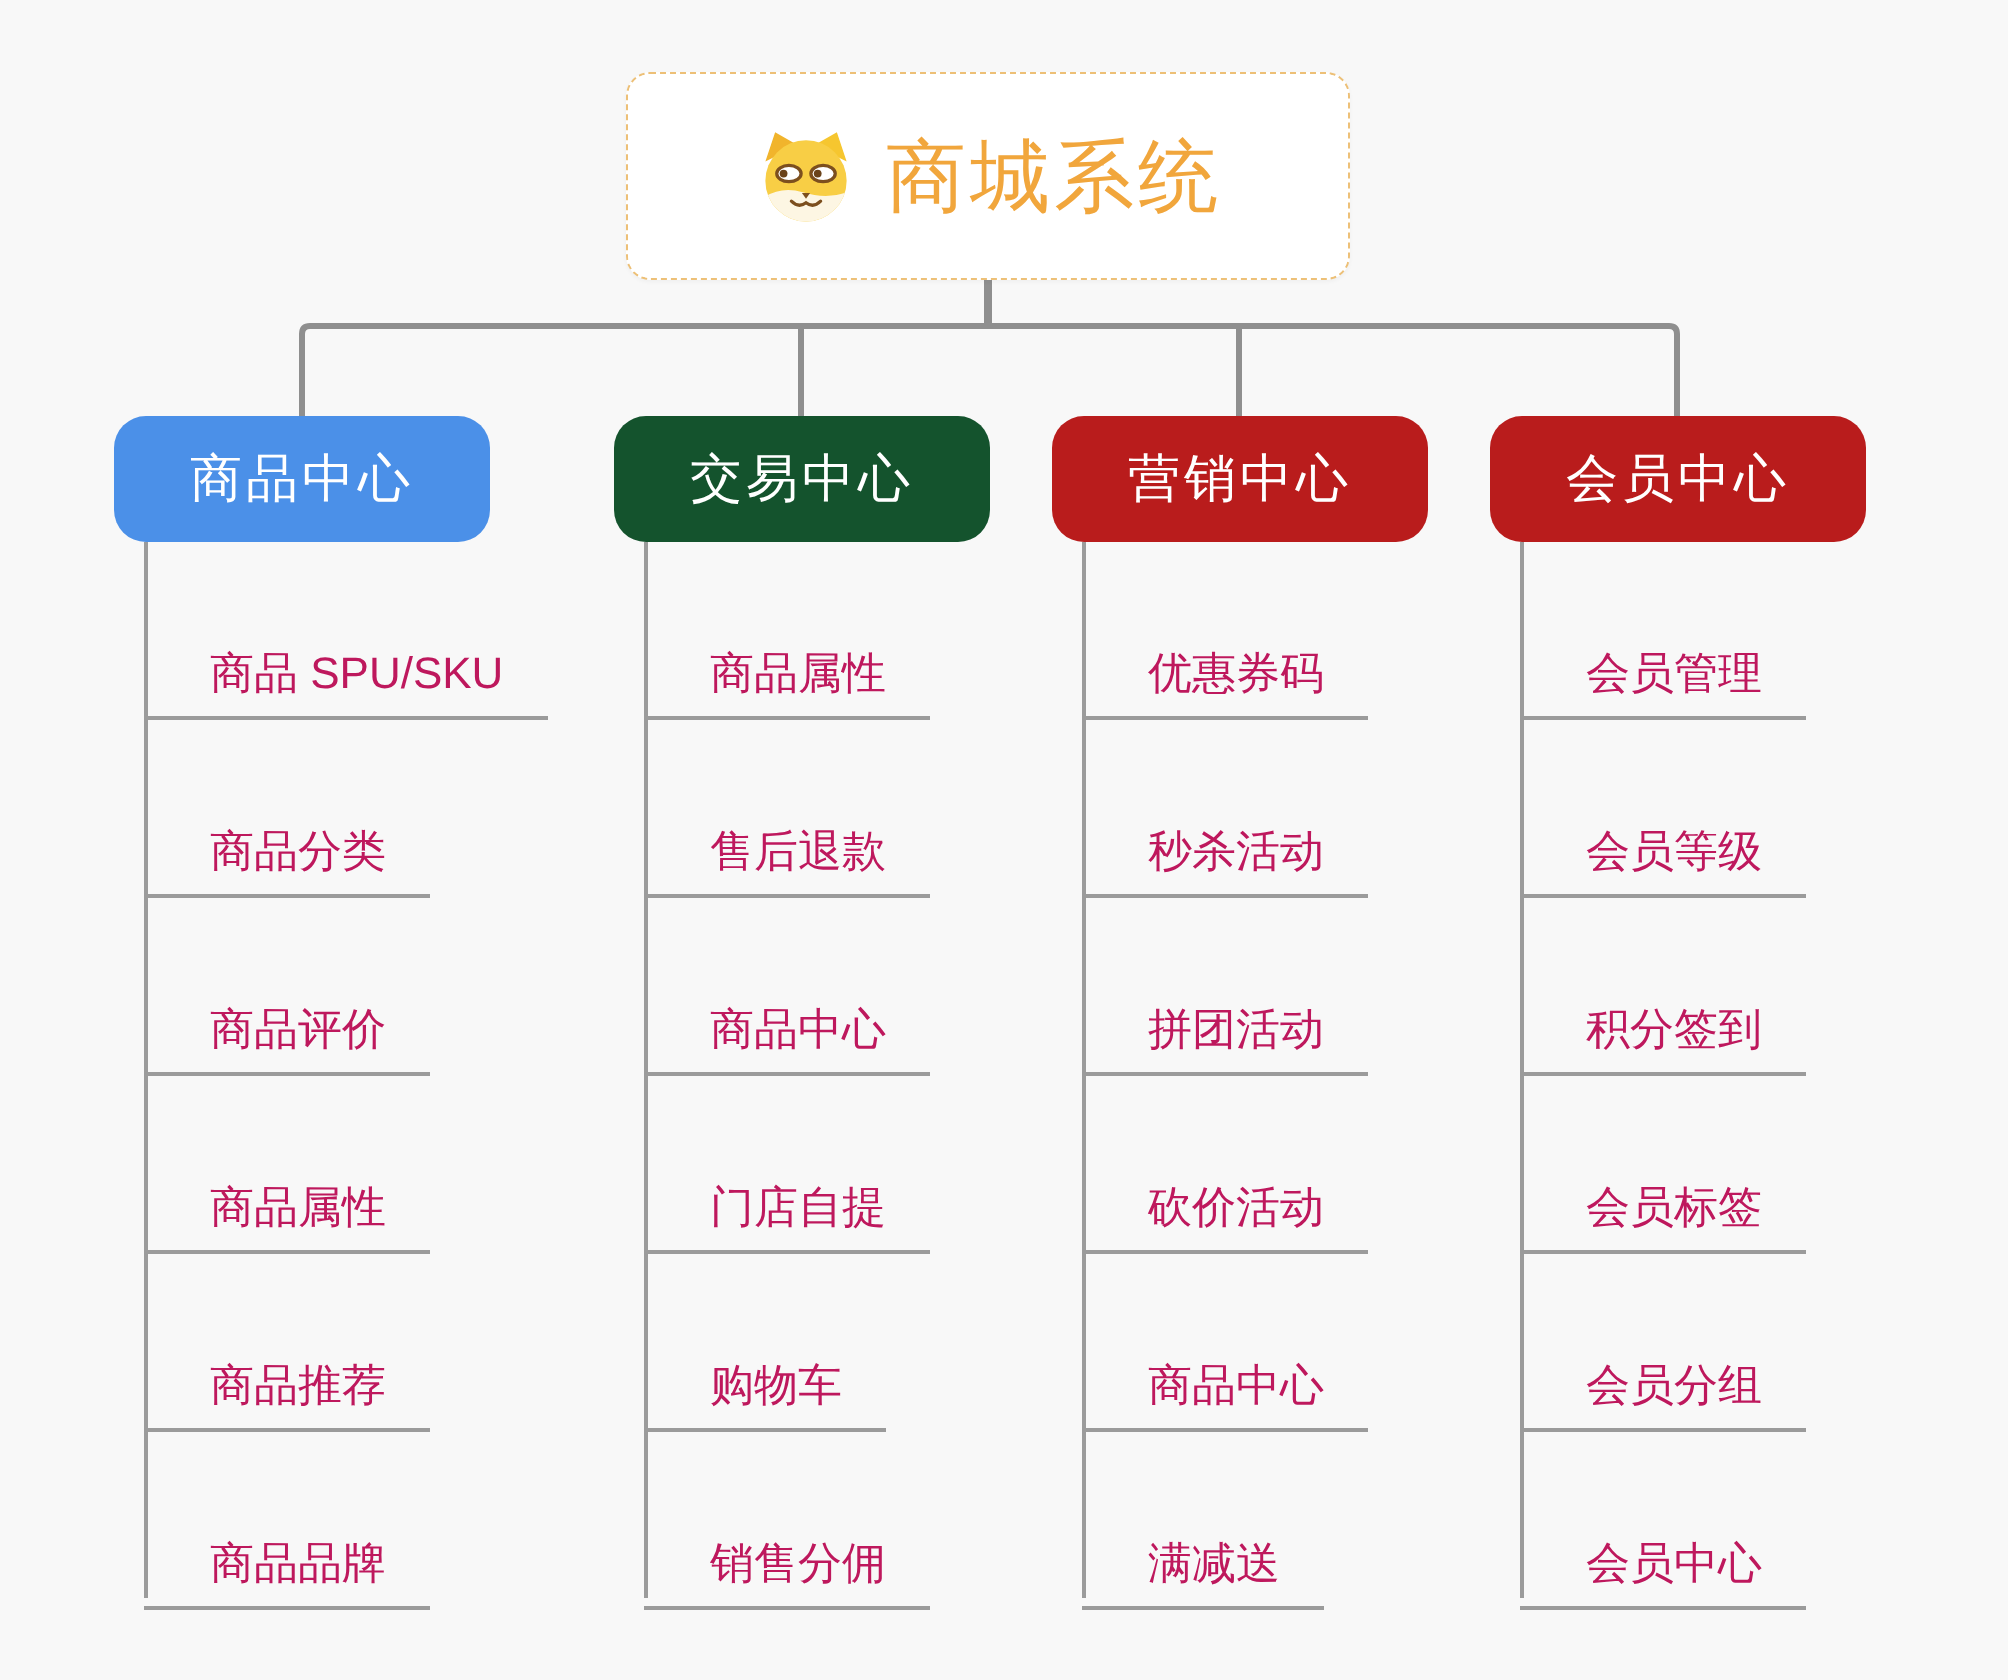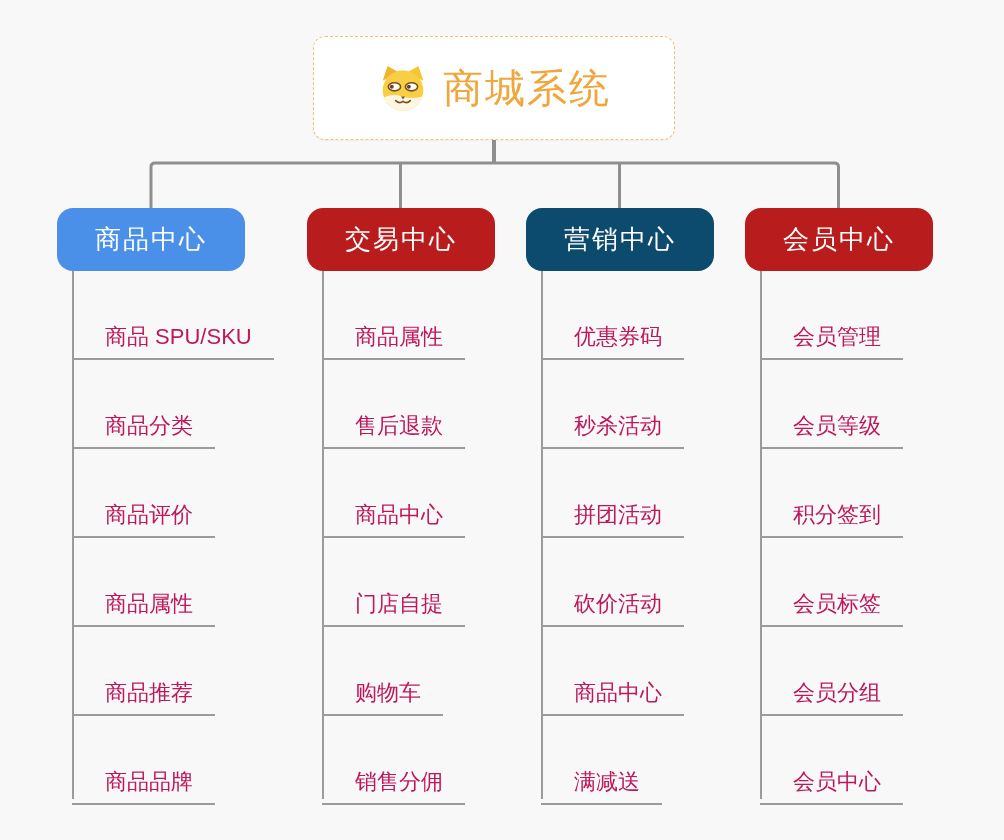--- a/index.html
+++ b/index.html
@@ -98,21 +98,21 @@
       </div>
     <div class="leaf">
         <span class="leaf-pill">商品推荐</span>
       </div>
     <div class="leaf">
         <span class="leaf-pill">商品品牌</span>
       </div>
   </div>
 
   <div class="column" style="left:307px">
-    <div class="branch-box" style="background: #b91c1c;">交易中心</div>
+    <div class="branch-box" style="background: #14532d;">交易中心</div>
     <div class="spine"></div>
     <div class="leaf">
         <span class="leaf-pill">商品属性</span>
       </div>
     <div class="leaf">
         <span class="leaf-pill">售后退款</span>
       </div>
     <div class="leaf">
         <span class="leaf-pill">商品中心</span>
       </div>
@@ -121,21 +121,21 @@
       </div>
     <div class="leaf">
         <span class="leaf-pill">购物车</span>
       </div>
     <div class="leaf">
         <span class="leaf-pill">销售分佣</span>
       </div>
   </div>
 
   <div class="column" style="left:526px">
-    <div class="branch-box" style="background: #0c4a6e;">营销中心</div>
+    <div class="branch-box" style="background: #b91c1c;">营销中心</div>
     <div class="spine"></div>
     <div class="leaf">
         <span class="leaf-pill">优惠券码</span>
       </div>
     <div class="leaf">
         <span class="leaf-pill">秒杀活动</span>
       </div>
     <div class="leaf">
         <span class="leaf-pill">拼团活动</span>
       </div>

